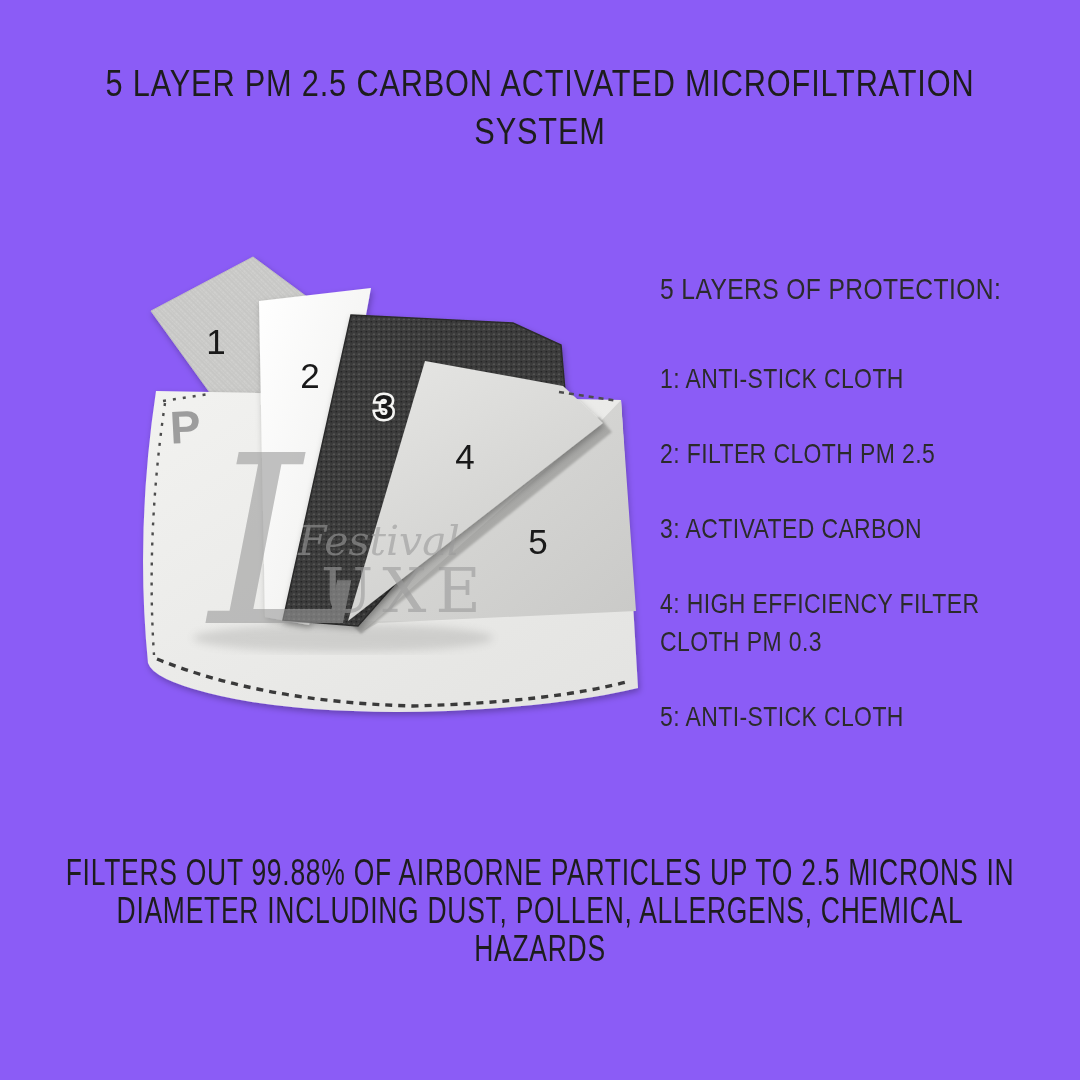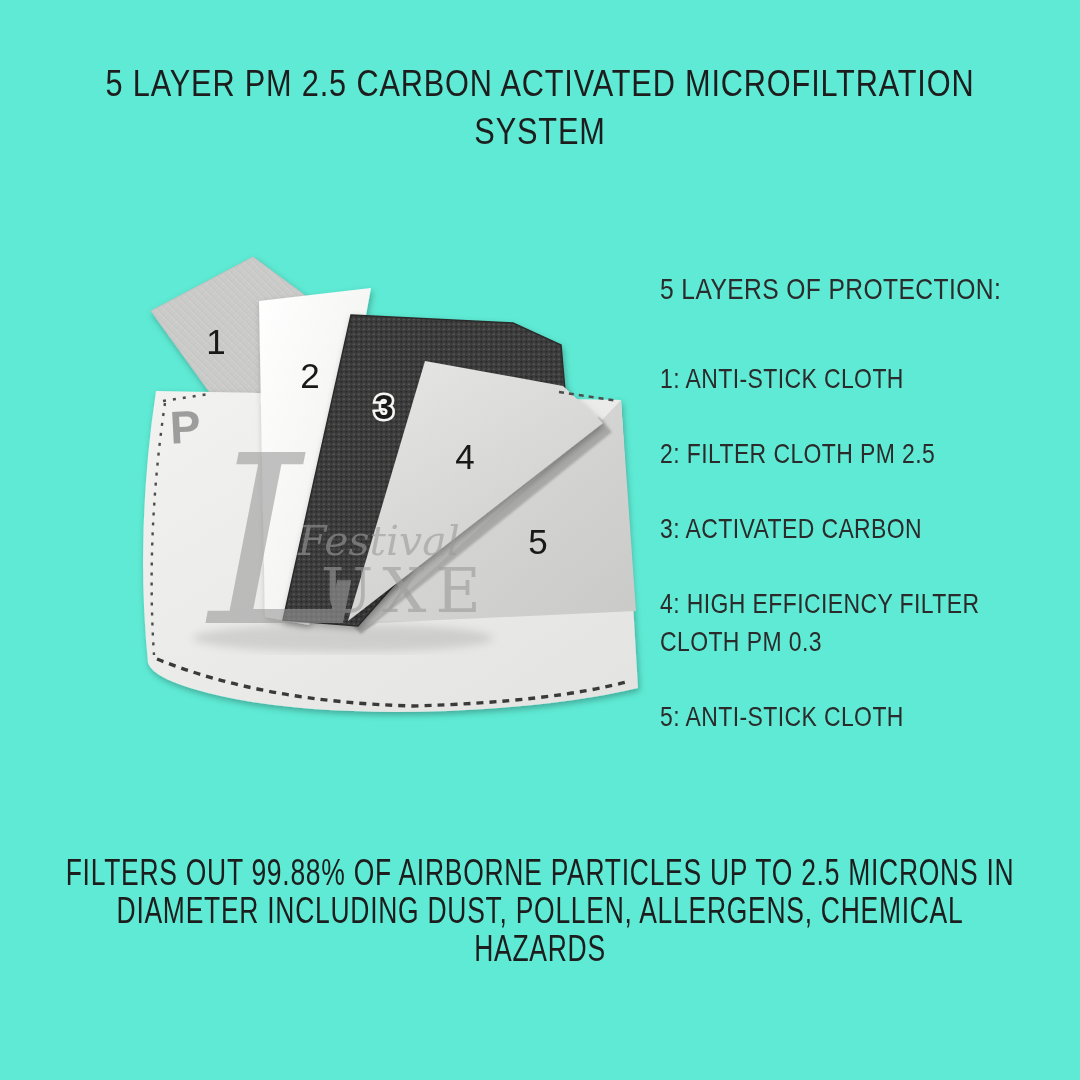--- a/index.html
+++ b/index.html
@@ -1,17 +1,17 @@
 <!DOCTYPE html>
 <html><head>
 <meta charset="utf-8">
 <style>
   html,body{margin:0;padding:0;background:#ffffff;}
   .canvas{
-    position:relative;width:1080px;height:1080px;background:#5eead4;
+    position:relative;width:1080px;height:1080px;background:#8b5cf6;
     overflow:hidden;font-family:"Liberation Sans",sans-serif;color:#1d1d1d;
   }
   .title{
     position:absolute;top:60px;left:50%;width:1140px;
     transform:translateX(-50%) scaleX(0.83);
     text-align:center;font-size:37px;line-height:48px;letter-spacing:1px;
     font-weight:400;color:#1d1d1d;
   }
   .title div{white-space:nowrap;}
   .protection{

